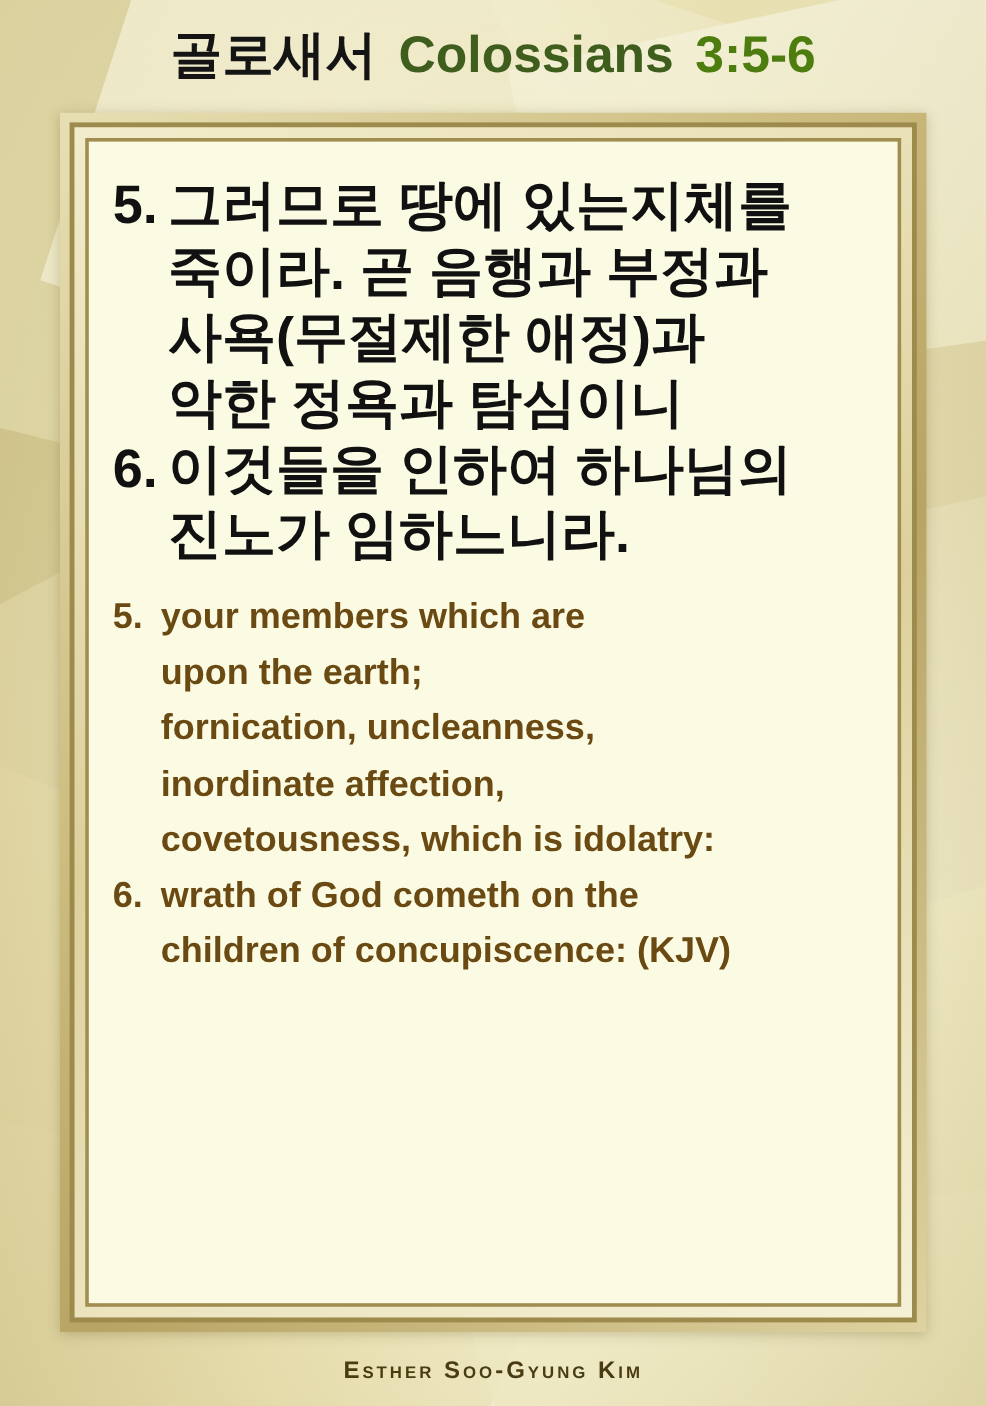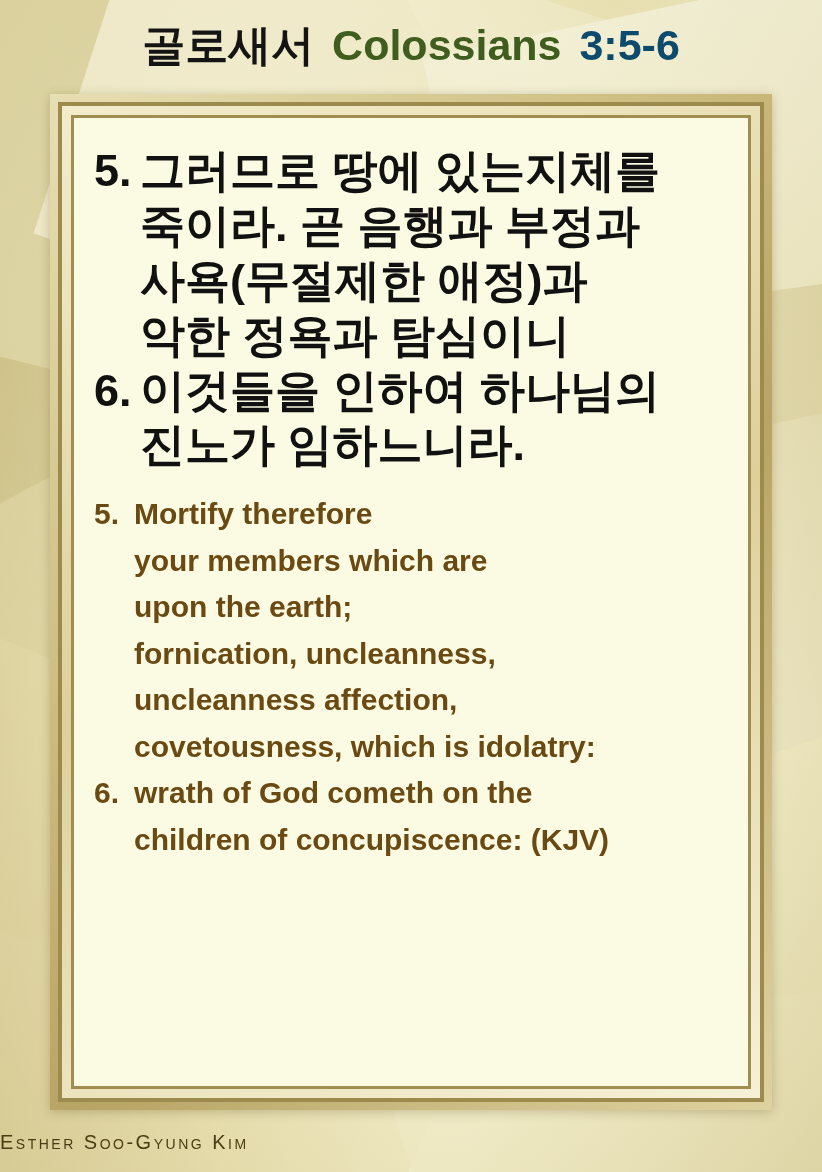--- a/index.html
+++ b/index.html
@@ -98,21 +98,21 @@
     z-index: 5;
   }
   .title-text {
     font-size: 43px;
     font-weight: bold;
     letter-spacing: 0px;
     white-space: nowrap;
   }
   .title-ko { color: #141414; }
   .title-en { color: #3f5e1e; margin: 4px 6px; }
-  .title-ref { color: #0c4a6e; }
+  .title-ref { color: #4d7c0f; }
 
   
   .frame-outer {
     position: absolute;
     left: 50px;
     top: 94px;
     width: 722px;
     height: 1016px;
     background: linear-gradient(135deg, #e7dfb4 0%, #cdbd80 35%, #b8a464 60%, #ded2a0 100%);
     padding: 8px;
@@ -182,23 +182,23 @@
     flex: 0 0 40px;
   }
   .en-body { flex: 1; }
   .en-line { white-space: nowrap; }
 
   
   .author {
     position: absolute;
     left: 0; right: 0;
     bottom: 18px;
-    text-align: left;
+    text-align: center;
     font-size: 20px;
-    font-weight: normal;
+    font-weight: bold;
     letter-spacing: 2.5px;
     color: #4a3c12;
     font-variant: small-caps;
     z-index: 6;
   }
 </style>
 </head>
 <body>
 
 <div id="slide">
@@ -245,25 +245,24 @@
             </div>
           </div>
 
         </div>
 
         <div class="en-block">
 
           <div class="en-verse">
             <div class="en-num">5.</div>
             <div class="en-body">
-              <div class="en-line">Mortify therefore</div>
               <div class="en-line">your members which are</div>
               <div class="en-line">upon the earth;</div>
               <div class="en-line">fornication, uncleanness,</div>
-              <div class="en-line">uncleanness affection,</div>
+              <div class="en-line">inordinate affection,</div>
               <div class="en-line">covetousness, which is idolatry:</div>
             </div>
           </div>
 
           <div class="en-verse">
             <div class="en-num">6.</div>
             <div class="en-body">
               <div class="en-line">wrath of God cometh on the</div>
               <div class="en-line">children of concupiscence: (KJV)</div>
             </div>

